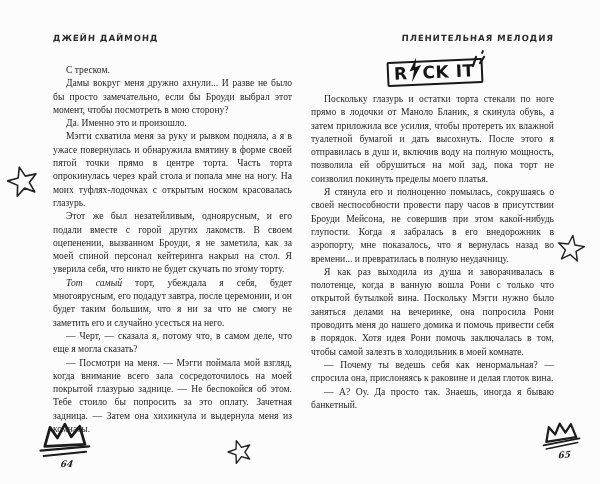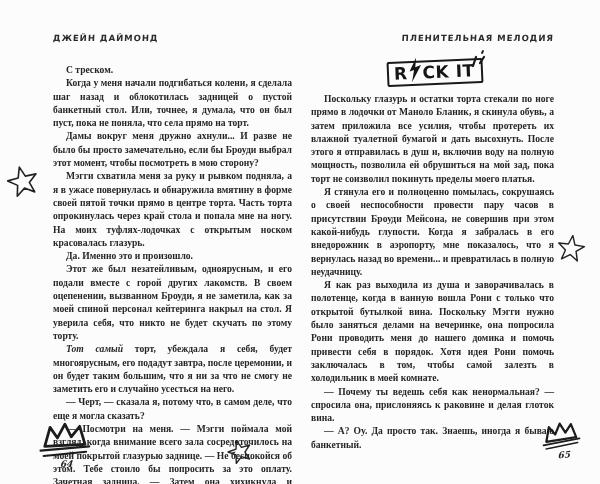--- a/index.html
+++ b/index.html
@@ -17,21 +17,20 @@
     font-weight:bold;font-size:8.5px;letter-spacing:1px;
     color:#2b2b2b;transform:skewX(-3deg);
   }
   #right-col .running-head{text-align:right;}
   .body-text{text-align:justify;}
   #left-col .body-text{margin-top:20px;}
   #right-col .body-text{}
   .para{
     margin:0;font-size:9.6px;line-height:13.3px;
     text-indent:13px;
-    font-weight:bold;
   }
   .it{font-style:italic;}
   
   .logo-wrap{position:relative;width:96px;margin:11px auto 0 auto;height:38px;}
   .logo-box{
     position:absolute;left:2px;top:6px;
     border:2.5px solid #191919;border-radius:2px;
     padding:0 6px 1px 5px;
     display:flex;align-items:center;gap:1px;
     transform:rotate(-2.5deg);
@@ -51,24 +50,23 @@
 </style>
 </head>
 <body>
 
 <div id="spread">
 
   <div class="page-col" id="left-col">
     <div class="running-head">ДЖЕЙН ДАЙМОНД</div>
     <div class="body-text">
         <p class="para"><span>С треском.</span></p>
-        <p class="para"><span>Когда у меня начали подгибаться колени, я сделала шаг назад и облокотилась задницей о пустой банкетный стол. Или, точнее, я думала, что он был пуст, пока не поняла, что села прямо на торт.</span></p>
         <p class="para"><span>Дамы вокруг меня дружно ахнули... И разве не было бы просто замечательно, если бы Броуди выбрал этот момент, чтобы посмотреть в мою сторону?</span></p>
+        <p class="para"><span>Да. Именно это и произошло.</span></p>
         <p class="para"><span>Мэгги схватила меня за руку и рывком подняла, а я в ужасе повернулась и обнаружила вмятину в форме своей пятой точки прямо в центре торта. Часть торта опрокинулась через край стола и попала мне на ногу. На моих туфлях-лодочках с открытым носком красовалась глазурь.</span></p>
-        <p class="para"><span>Да. Именно это и произошло.</span></p>
         <p class="para"><span>Этот же был незатейливым, одноярусным, и его подали вместе с горой других лакомств. В своем оцепенении, вызванном Броуди, я не заметила, как за моей спиной персонал кейтеринга накрыл на стол. Я уверила себя, что никто не будет скучать по этому торту.</span></p>
         <p class="para"><span class="it">Тот самый</span><span> торт, убеждала я себя, будет многоярусным, его подадут завтра, после церемонии, и он будет таким большим, что я ни за что не смогу не заметить его и случайно усесться на него.</span></p>
         <p class="para"><span>— Черт, — сказала я, потому что, в самом деле, что еще я могла сказать?</span></p>
         <p class="para"><span>— Посмотри на меня. — Мэгги поймала мой взгляд, когда внимание всего зала сосредоточилось на моей покрытой глазурью заднице. — Не беспокойся об этом. Тебе стоило бы попросить за это оплату. Зачетная задница. — Затем она хихикнула и выдернула меня из комнаты.</span></p>
       </div>
   </div>
 
   <div class="page-col" id="right-col">
     <div class="running-head">ПЛЕНИТЕЛЬНАЯ МЕЛОДИЯ</div>
 

